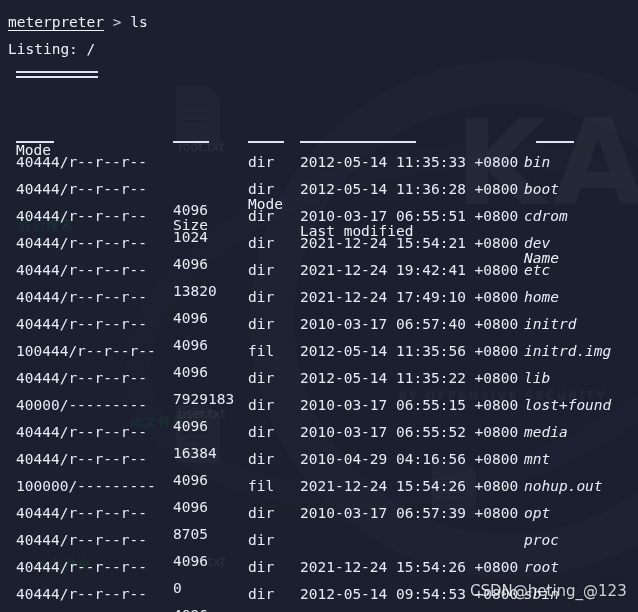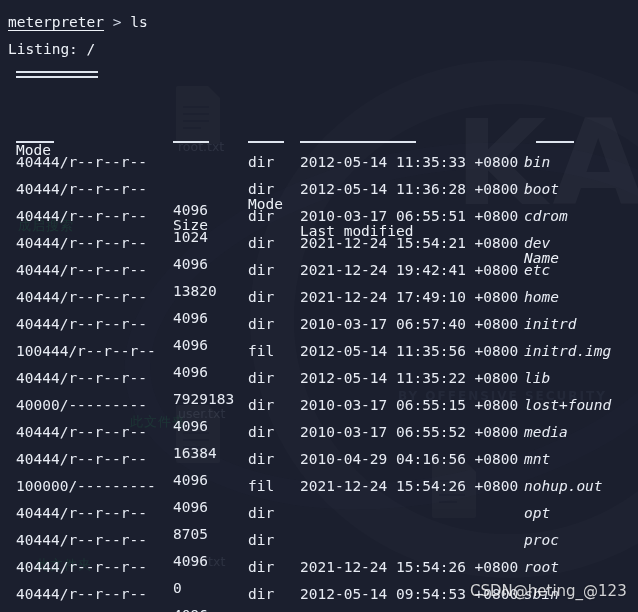--- a/index.html
+++ b/index.html
@@ -277,21 +277,21 @@
         <div class="row"><span class="c-mode">40444/r--r--r--</span><span class="c-size">13820</span><span class="c-type">dir</span><span class="c-date">2021-12-24 15:54:21 +0800</span><span class="c-name">dev</span></div>
         <div class="row"><span class="c-mode">40444/r--r--r--</span><span class="c-size">4096</span><span class="c-type">dir</span><span class="c-date">2021-12-24 19:42:41 +0800</span><span class="c-name">etc</span></div>
         <div class="row"><span class="c-mode">40444/r--r--r--</span><span class="c-size">4096</span><span class="c-type">dir</span><span class="c-date">2021-12-24 17:49:10 +0800</span><span class="c-name">home</span></div>
         <div class="row"><span class="c-mode">40444/r--r--r--</span><span class="c-size">4096</span><span class="c-type">dir</span><span class="c-date">2010-03-17 06:57:40 +0800</span><span class="c-name">initrd</span></div>
         <div class="row"><span class="c-mode">100444/r--r--r--</span><span class="c-size">7929183</span><span class="c-type">fil</span><span class="c-date">2012-05-14 11:35:56 +0800</span><span class="c-name">initrd.img</span></div>
         <div class="row"><span class="c-mode">40444/r--r--r--</span><span class="c-size">4096</span><span class="c-type">dir</span><span class="c-date">2012-05-14 11:35:22 +0800</span><span class="c-name">lib</span></div>
         <div class="row"><span class="c-mode">40000/---------</span><span class="c-size">16384</span><span class="c-type">dir</span><span class="c-date">2010-03-17 06:55:15 +0800</span><span class="c-name">lost+found</span></div>
         <div class="row"><span class="c-mode">40444/r--r--r--</span><span class="c-size">4096</span><span class="c-type">dir</span><span class="c-date">2010-03-17 06:55:52 +0800</span><span class="c-name">media</span></div>
         <div class="row"><span class="c-mode">40444/r--r--r--</span><span class="c-size">4096</span><span class="c-type">dir</span><span class="c-date">2010-04-29 04:16:56 +0800</span><span class="c-name">mnt</span></div>
         <div class="row"><span class="c-mode">100000/---------</span><span class="c-size">8705</span><span class="c-type">fil</span><span class="c-date">2021-12-24 15:54:26 +0800</span><span class="c-name">nohup.out</span></div>
-        <div class="row"><span class="c-mode">40444/r--r--r--</span><span class="c-size">4096</span><span class="c-type">dir</span><span class="c-name">opt</span></div>
+        <div class="row"><span class="c-mode">40444/r--r--r--</span><span class="c-size">4096</span><span class="c-type">dir</span><span class="c-date">2010-03-17 06:57:39 +0800</span><span class="c-name">opt</span></div>
         <div class="row"><span class="c-mode">40444/r--r--r--</span><span class="c-size">0</span><span class="c-type">dir</span><span class="c-name">proc</span></div>
         <div class="row"><span class="c-mode">40444/r--r--r--</span><span class="c-size">4096</span><span class="c-type">dir</span><span class="c-date">2021-12-24 15:54:26 +0800</span><span class="c-name">root</span></div>
         <div class="row"><span class="c-mode">40444/r--r--r--</span><span class="c-size">4096</span><span class="c-type">dir</span><span class="c-date">2012-05-14 09:54:53 +0800</span><span class="c-name">sbin</span></div>
         <div class="row"><span class="c-mode">40444/r--r--r--</span><span class="c-size">4096</span><span class="c-type">dir</span><span class="c-date">2010-03-17 06:57:38 +0800</span><span class="c-name">srv</span></div>
       </div>
   </div>
 
   <div class="csdn">CSDN@heting_@123</div>
 </div>
 

